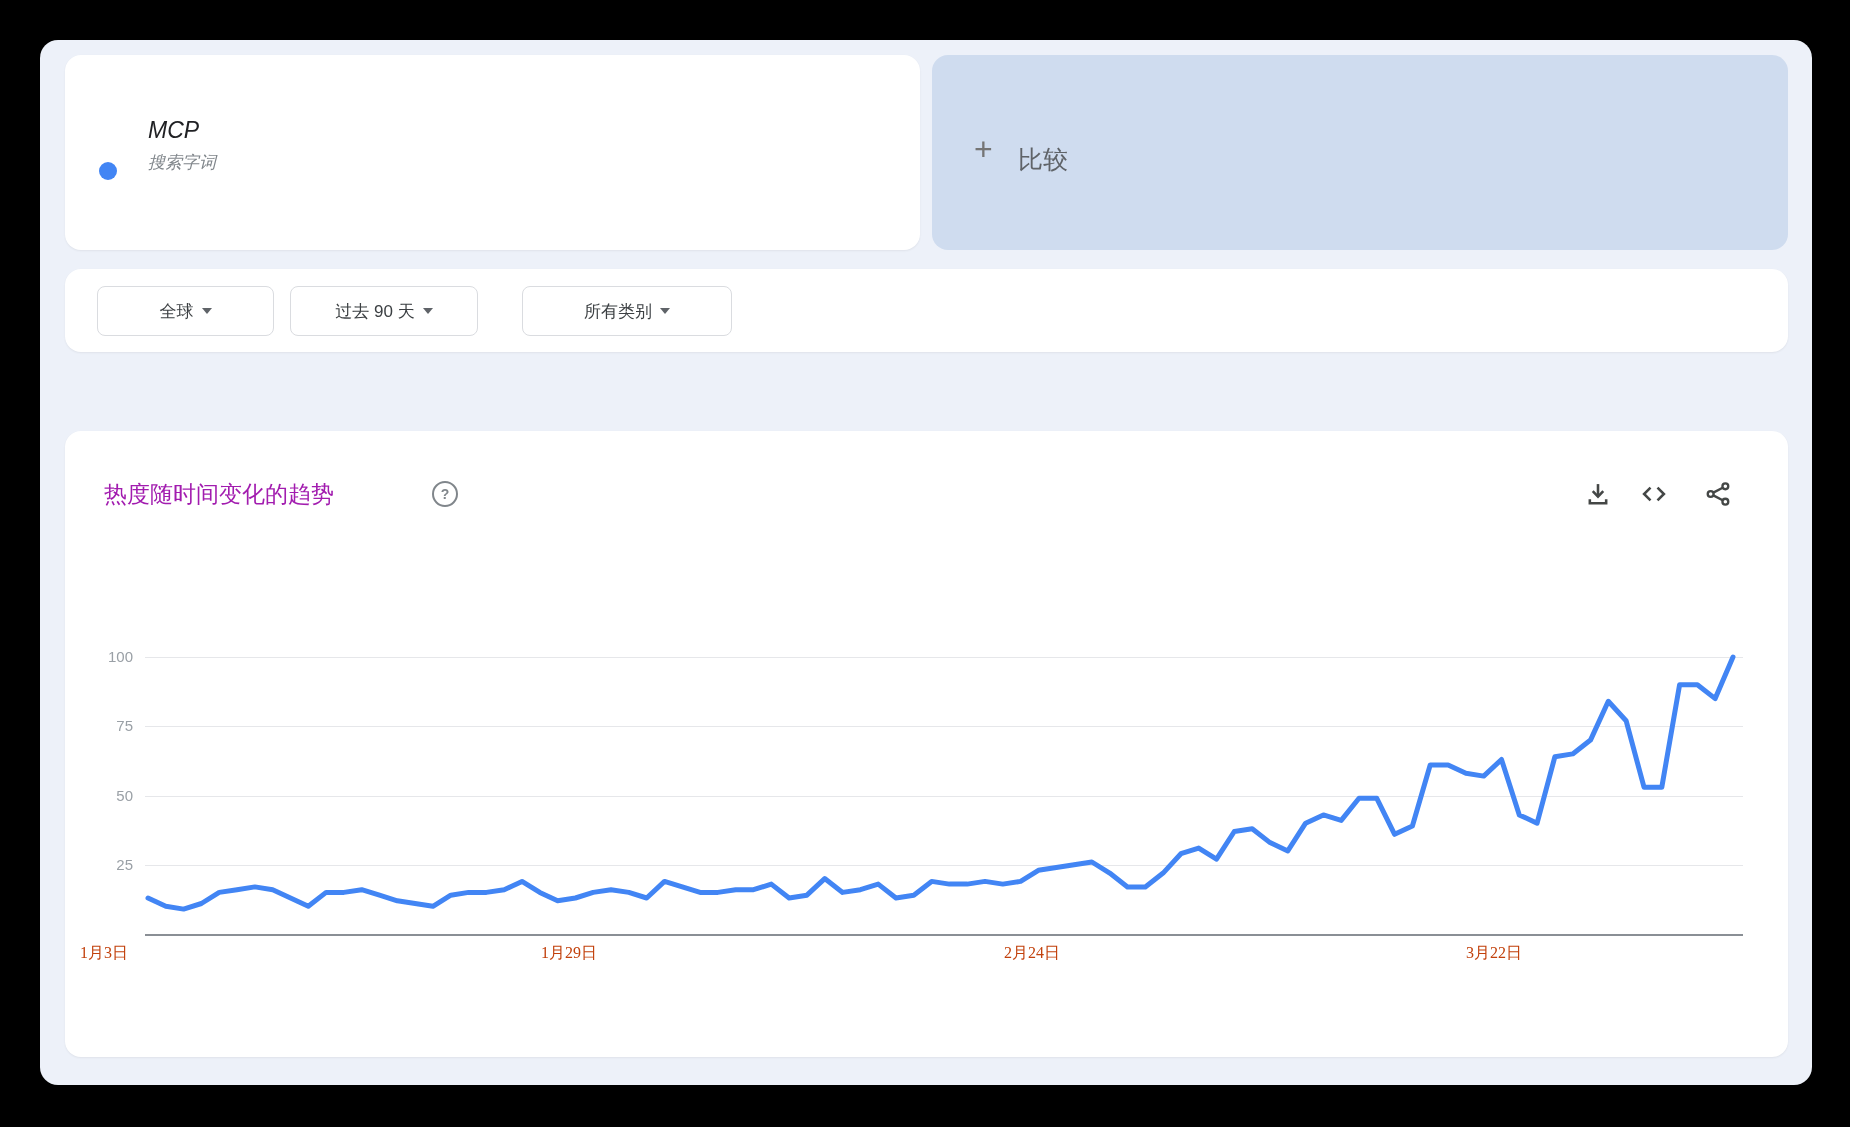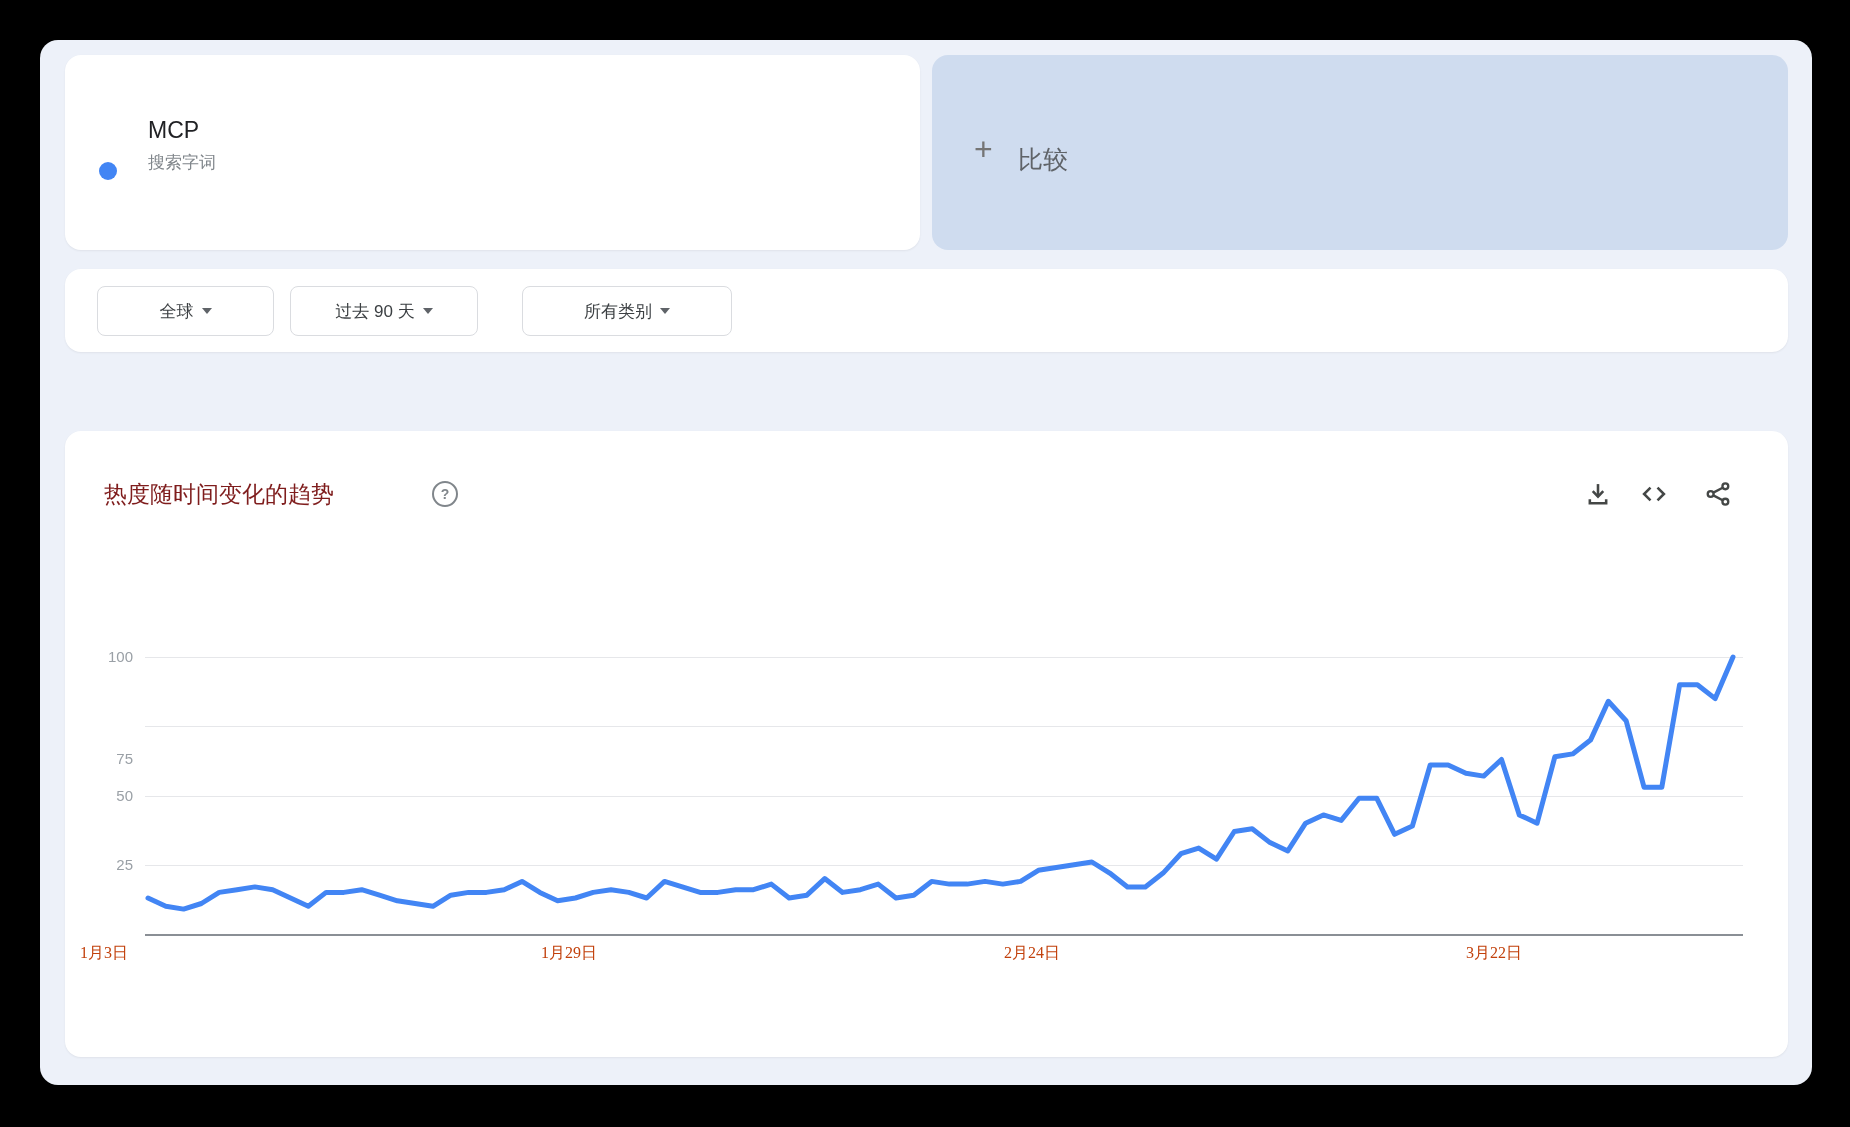--- a/index.html
+++ b/index.html
@@ -2,41 +2,41 @@
 <html><head>
 <meta charset="utf-8">
 <style>
   html,body{margin:0;padding:0;background:#000;}
   body{width:1850px;height:1127px;position:relative;overflow:hidden;
        font-family:"Liberation Sans","DejaVu Sans",sans-serif;}
   .page{position:absolute;left:40px;top:40px;width:1772px;height:1045px;
         background:#edf1f9;border-radius:18px;}
   .card{position:absolute;background:#fff;border-radius:16px;}
   
-  .term-card{left:25px;top:15px;width:855px;height:195px;box-shadow:0 1px 2px rgba(60,64,67,.08);}
+  .term-card{left:25px;top:15px;width:855px;height:195px;box-shadow:0 1px 2px rgba(60,64,67,.08);font-style:italic;}
   .dot{position:absolute;left:34px;top:107px;width:18px;height:18px;border-radius:50%;}
   .term-main{position:absolute;left:83px;top:61px;font-size:23px;color:#202124;line-height:28px;}
   .term-sub{position:absolute;left:83px;top:97px;font-size:17px;color:#80868b;line-height:22px;}
   
   .compare-card{position:absolute;left:892px;top:15px;width:856px;height:195px;
                 background:#cfdcef;border-radius:16px;cursor:pointer;}
   .plus{position:absolute;left:42px;top:78px;font-size:32px;font-weight:300;color:#757575;line-height:32px;}
   .compare-label{position:absolute;left:86px;top:82px;font-size:25px;color:#5f6368;line-height:30px;margin-top:7px;}
   
   .filter-bar{position:absolute;left:25px;top:229px;width:1723px;height:83px;background:#fff;
               border-radius:16px;box-shadow:0 1px 2px rgba(60,64,67,.08);}
   .chip{position:absolute;top:17px;height:50px;background:#fff;border:1px solid #dadce0;
         border-radius:8px;display:flex;align-items:center;justify-content:center;gap:8px;
         font-size:17px;color:#3c4043;cursor:pointer;box-sizing:border-box;
         font-family:inherit;padding:4px;}
   .caret{width:0;height:0;border-left:5.5px solid transparent;border-right:5.5px solid transparent;
          border-top:6.5px solid #5f6368;}
   
   .chart-card{left:25px;top:391px;width:1723px;height:626px;box-shadow:0 1px 2px rgba(60,64,67,.08);}
-  .chart-title{position:absolute;left:39px;top:48px;font-size:23px;color:#7f1d1d;line-height:30px;margin:0;font-weight:400;}
+  .chart-title{position:absolute;left:39px;top:48px;font-size:23px;color:#a21caf;line-height:30px;margin:0;font-weight:400;}
   .help{position:absolute;left:367px;top:50px;width:26px;height:26px;border:2px solid #80868b;
         border-radius:50%;box-sizing:border-box;display:flex;align-items:center;justify-content:center;
         font-size:14px;font-weight:bold;color:#80868b;cursor:pointer;background:#fff;}
   .action-btn{position:absolute;top:46px;width:34px;height:34px;border:none;background:transparent;
               padding:0;cursor:pointer;color:#444746;}
   .action-btn svg{width:28px;height:28px;display:block;margin:3px auto;}
   .gridline{position:absolute;left:80px;width:1598px;height:1px;background:#e6e7ea;}
   .baseline{position:absolute;left:80px;width:1598px;height:2px;background:#8a8f95;}
   .y-label{position:absolute;left:18px;width:50px;text-align:right;font-size:15px;color:#9aa0a6;line-height:20px;}
   .x-label{position:absolute;top:511px;width:140px;text-align:left;font-size:16px;color:#c2410c;line-height:22px;font-family:Liberation Serif, serif;}
@@ -101,21 +101,21 @@
       </svg>
     </button>
 
     <div class="gridline" style="top:226px;"></div>
     <div class="gridline" style="top:295px;"></div>
     <div class="gridline" style="top:365px;"></div>
     <div class="gridline" style="top:434px;"></div>
     <div class="baseline" style="top:503px;"></div>
 
     <div class="y-label" style="top:216px;">100</div>
-    <div class="y-label" style="top:285px;margin-top:33px;">75</div>
+    <div class="y-label" style="top:285px;">75</div>
     <div class="y-label" style="top:355px;">50</div>
     <div class="y-label" style="top:424px;">25</div>
 
     <div class="x-label" style="left:15px;">1月3日</div>
     <div class="x-label" style="left:476px;">1月29日</div>
     <div class="x-label" style="left:939px;">2月24日</div>
     <div class="x-label" style="left:1401px;">3月22日</div>
 
     <svg class="plot-svg" id="trend-line-svg" width="1598" height="300" viewBox="0 0 1598 300">
       <polyline id="trend-polyline" fill="none" stroke-width="5" stroke-linejoin="round" stroke-linecap="round" points="3.0,258.0 20.8,266.3 38.6,269.1 56.4,263.5 74.2,252.4 92.0,249.7 109.9,246.9 127.7,249.7 145.5,258.0 163.3,266.3 181.1,252.4 198.9,252.4 216.7,249.7 234.5,255.2 252.3,260.8 270.1,263.5 287.9,266.3 305.8,255.2 323.6,252.4 341.4,252.4 359.2,249.7 377.0,241.4 394.8,252.4 412.6,260.8 430.4,258.0 448.2,252.4 466.0,249.7 483.8,252.4 501.7,258.0 519.5,241.4 537.3,246.9 555.1,252.4 572.9,252.4 590.7,249.7 608.5,249.7 626.3,244.1 644.1,258.0 661.9,255.2 679.7,238.6 697.6,252.4 715.4,249.7 733.2,244.1 751.0,258.0 768.8,255.2 786.6,241.4 804.4,244.1 822.2,244.1 840.0,241.4 857.8,244.1 875.6,241.4 893.4,230.3 911.3,227.5 929.1,224.8 946.9,222.0 964.7,233.1 982.5,246.9 1000.3,246.9 1018.1,233.1 1035.9,213.7 1053.7,208.1 1071.5,219.2 1089.3,191.5 1107.2,188.7 1125.0,202.6 1142.8,210.9 1160.6,183.2 1178.4,174.9 1196.2,180.4 1214.0,158.3 1231.8,158.3 1249.6,194.3 1267.4,186.0 1285.2,125.0 1303.1,125.0 1320.9,133.3 1338.7,136.1 1356.5,119.5 1374.3,174.9 1392.1,183.2 1409.9,116.7 1427.7,113.9 1445.5,100.1 1463.3,61.3 1481.1,80.7 1499.0,147.2 1516.8,147.2 1534.6,44.7 1552.4,44.7 1570.2,58.6 1588.0,17.0" stroke="#4285f4"></polyline>

